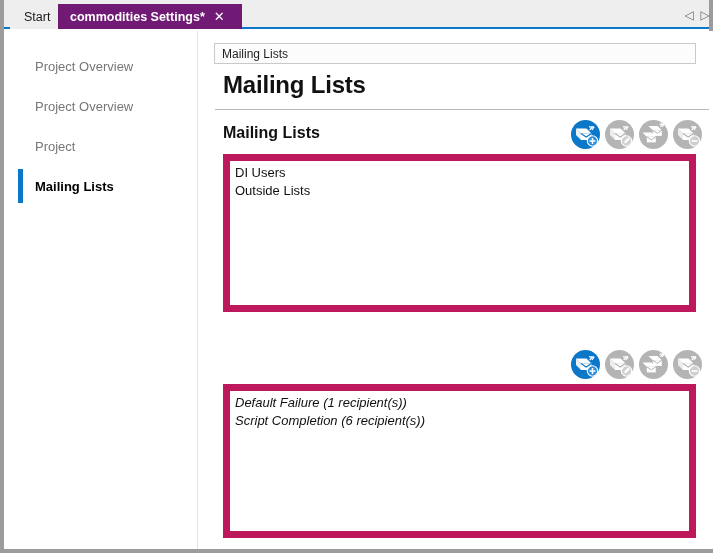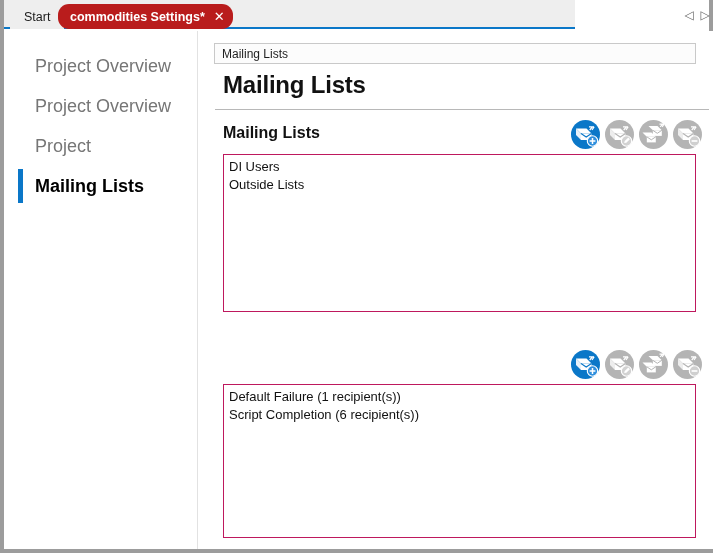--- a/index.html
+++ b/index.html
@@ -25,21 +25,21 @@
     border-left: 4px solid #9c9c9c;
     border-right: 4px solid #9c9c9c;
     border-bottom: 4px solid #9c9c9c;
     border-top: 0;
   }
 
   
   #tabstrip {
     position: absolute;
     left: 0; top: 0;
-    width: 571px;
+    width: 705px;
     height: 29px;
     background: #eeeeee;
     border-bottom: 2px solid #0a77c8;
     box-sizing: border-box;
   }
   .tab {
     position: absolute;
     top: 4px;
     height: 25px;
     box-sizing: border-box;
@@ -50,26 +50,25 @@
     user-select: none;
   }
   #tab-start {
     left: 6px;
     padding: 0 14px;
     color: #1a1a1a;
     background: #eeeeee;
   }
   #tab-commodities {
     left: 54px;
-    padding: 0 8px 0 12px;
-    background: #b91c1c;
+    padding: 0 17px 0 12px;
+    background: #701a75;
     color: #ffffff;
     font-weight: bold;
     font-size: 12.5px;
-    border-radius: 11px;
   }
   #tab-close {
     margin-left: 9px;
     font-size: 13px;
     font-weight: normal;
     color: #ffffff;
     line-height: 1;
   }
   .navarrow {
     position: absolute;
@@ -94,21 +93,21 @@
     background: #ffffff;
     border-right: 1px solid #e2e2e2;
     box-sizing: border-box;
   }
   .nav-item {
     position: relative;
     height: 40px;
     display: flex;
     align-items: center;
     padding-left: 27px;
-    font-size: 18px;
+    font-size: 13px;
     color: #767676;
     white-space: nowrap;
   }
   .nav-item.selected {
     color: #000000;
     font-weight: bold;
   }
   .nav-item .accent {
     position: absolute;
     left: 10px;
@@ -198,27 +197,27 @@
     background: #0a77c8;
   }
   .tb-btn.disabled { background: #b4b4b4; }
   .tb-btn svg { position: absolute; left: 0; top: 0; }
 
   .listbox {
     position: absolute;
     left: 24px;
     width: 473px;
     box-sizing: border-box;
-    border: 1px solid #be185d;
+    border: 7px solid #be185d;
     background: #ffffff;
     padding: 3px 0 0 4px;
     overflow: hidden;
   }
   #listbox-mailing-lists { top: 34px; height: 158px; }
-  #listbox-email-templates { top: 34px; height: 154px; }
+  #listbox-email-templates { top: 34px; height: 154px; font-style: italic; }
 
   .list-item {
     font-size: 13px;
     color: #111111;
     line-height: 18px;
     white-space: nowrap;
     padding-left: 1px;
   }
 </style>
 </head>

